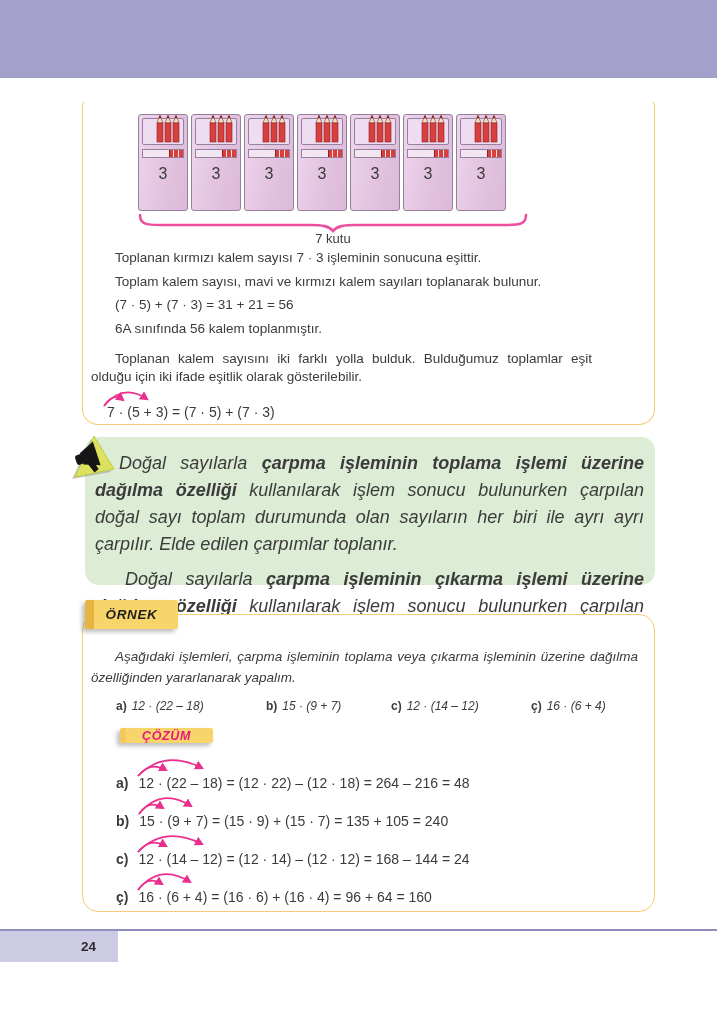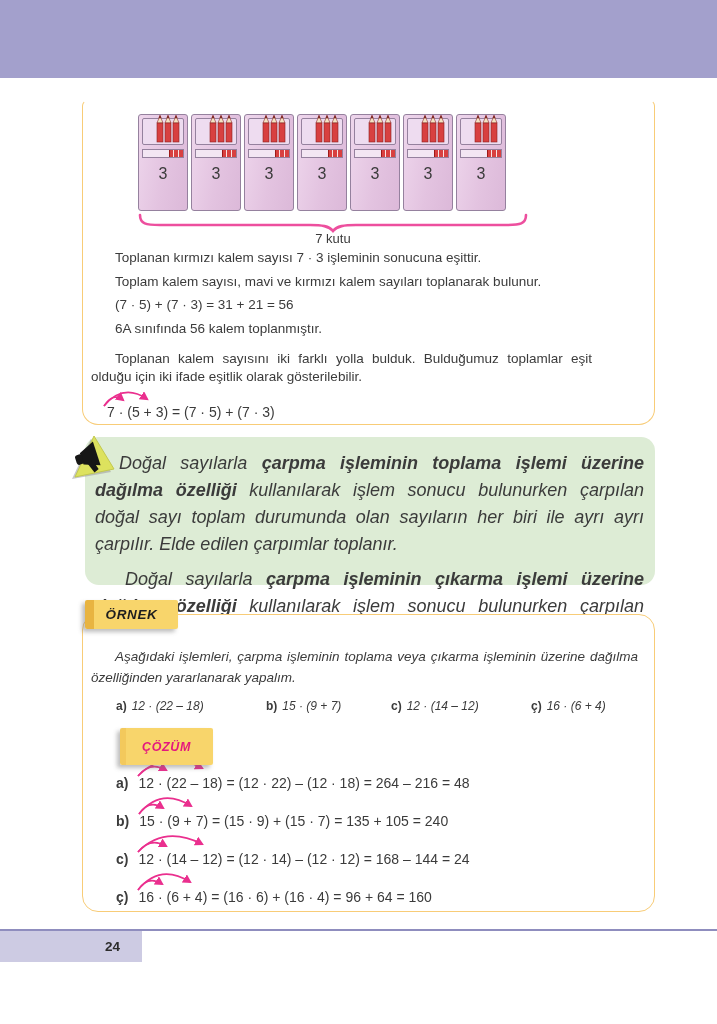--- a/index.html
+++ b/index.html
@@ -56,21 +56,21 @@
   .note-icon{position:absolute;left:-14px;top:-3px;}
 
   
   .tab{
     position:absolute;display:flex;align-items:center;justify-content:center;
     background:linear-gradient(90deg,#e8b441 0 9px,#f8d56b 9px);
     border-radius:2px;box-shadow:-3px 3px 4px rgba(110,110,110,.45);z-index:3;
     font-style:italic;font-weight:bold;letter-spacing:.6px;
   }
   .ornek-tab{left:85px;top:600px;width:93px;height:29px;font-size:13.5px;color:#1f1f1f;}
-  .cozum-tab{left:37px;top:113px;width:93px;height:37px;font-size:12.5px;color:#e4187e;
+  .cozum-tab{left:37px;top:113px;width:93px;height:15px;font-size:12.5px;color:#e4187e;
     background:linear-gradient(90deg,#f3c95c 0 6px,#f8d56b 6px);text-align:right;}
 
   
   .example-box{
     position:absolute;left:82px;top:614px;width:573px;height:298px;box-sizing:border-box;
     background:#fff;border:1.6px solid #f8cc77;border-radius:16px;z-index:1;
   }
   .ex-intro{
     margin:31px 16px 0 8px;font-size:13.5px;line-height:21px;font-style:italic;
     text-align:justify;text-indent:24px;color:#3b3b3b;
@@ -79,21 +79,21 @@
   .it-label{font-weight:bold;font-style:normal;margin-right:5px;}
   .it-expr{font-style:italic;}
   .solutions{position:absolute;left:33px;top:146px;right:8px;}
   .sol-row{position:relative;padding-top:14px;margin-bottom:8px;font-size:14px;white-space:nowrap;}
   .sol-label{font-weight:bold;margin-right:10px;}
   .sol-body{position:relative;display:inline-block;}
   .sol-arrows{position:absolute;left:-4px;top:-18px;}
 
   
   .footer-line{position:absolute;left:0;top:929px;width:717px;height:1.5px;background:#8f8dbe;}
-  .footer-band{position:absolute;left:0;top:930.5px;width:142px;height:31px;background:#cdcbe3;}
+  .footer-band{position:absolute;left:0;top:930.5px;width:118px;height:31px;background:#cdcbe3;}
   .pagenum{position:absolute;right:22px;top:0;line-height:31px;font-weight:bold;font-size:13.5px;color:#2d2d2d;}
 </style>
 </head>
 <body>
 
 <svg width="0" height="0" style="position:absolute">
   <defs>
     <marker id="arw" markerWidth="7" markerHeight="7" refX="4.2" refY="3" orient="auto">
       <path d="M0,0 L5.5,3 L0,6 Z" fill="#ea2f8e"></path>
     </marker>

